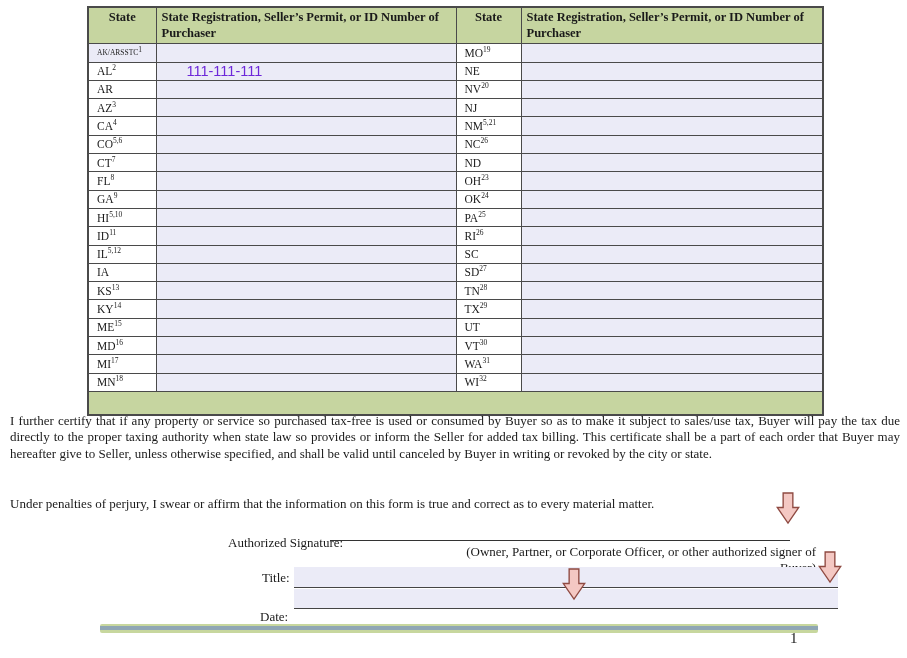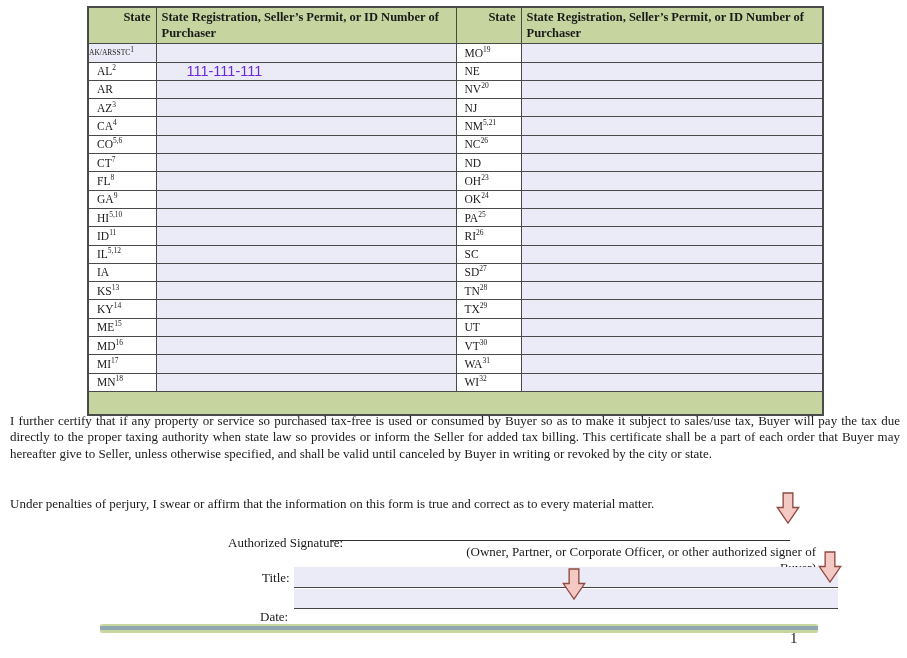--- a/index.html
+++ b/index.html
@@ -12,24 +12,24 @@
   table.states{
     position:absolute;left:87px;top:6px;width:735px;
     border-collapse:collapse;table-layout:fixed;
     border:2px solid #4a4a4a;
   }
   table.states th, table.states td{border:1px solid #4a4a4a;overflow:hidden;white-space:nowrap;}
   table.states th{
     background:#c6d5a0;font-size:12.5px;font-weight:bold;line-height:1.25;
     padding:2px 5px;vertical-align:top;white-space:normal;
   }
-  th.h-state{text-align:right;}
+  th.h-state{text-align:center;}
   th.h-reg{text-align:left;}
   td.st{background:#ffffff;font-size:11.5px;padding:1px 2px 1px 8px;height:15.3px;}
-  td.st.first{font-size:7.5px;padding-left:0;background:#ebebf7;}
+  td.st.first{font-size:7.5px;padding-left:8px;background:#ebebf7;}
   td.st sup{font-size:7.5px;line-height:0;}
   td.val{
     background:#ebebf7;padding:0 4px 0 30px;
     font-family:"Liberation Sans", sans-serif;font-size:14.5px;color:#6d28d9;
   }
   tr.foot td{background:#c6d5a0;height:20px;border:1px solid #4a4a4a;}
 
   
   .para{position:absolute;font-size:13px;line-height:1.26;text-align:justify;}
   #cert-para{left:10px;top:413px;width:890px;}

